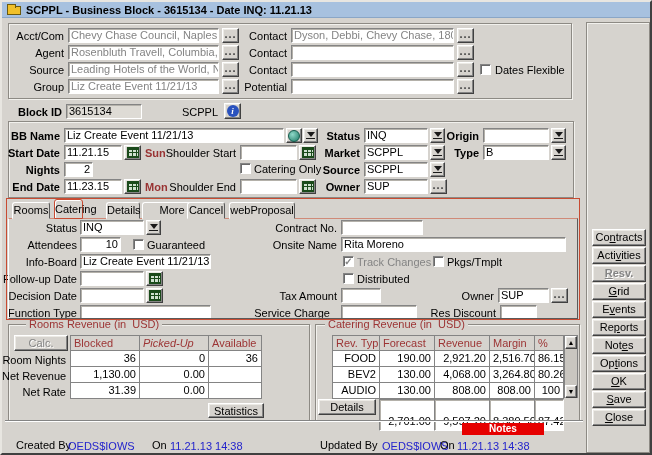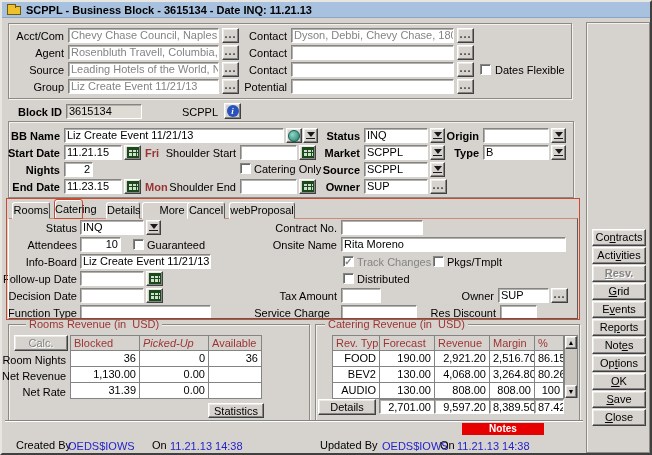--- a/index.html
+++ b/index.html
@@ -60,21 +60,21 @@
   .tabpanel { position:absolute; left:6px; top:216px; width:570px; height:101px;
     border:1px solid; border-color:#d08a78 #5a5a5a #5a5a5a #fff; z-index:1; }
   .redframe { position:absolute; left:4px; top:196px; width:574px; height:122px;
     border:1px solid #c84b32; z-index:4; pointer-events:none; }
   .th { position:absolute; background:#d6d3ce; border:1px solid #848484; color:#9c3434;
     font-size:11px; padding:1px 3px; white-space:nowrap; overflow:hidden; }
   .td { position:absolute; background:#fff; border:1px solid #848484; font-size:11px;
     padding:1px 3px; text-align:right; white-space:nowrap; overflow:hidden; }
   .td.l { text-align:right; }
   .tot { position:absolute; background:#fff; border:1px solid; border-color:#848484 #fff #fff #848484;
-    box-shadow:inset 1px 1px 0 #b4b1aa; font-size:11px; padding:1px 3px; text-align:right; white-space:nowrap; overflow:hidden;}
+    box-shadow:inset 1px 1px 0 #b4b1aa; font-size:11px; padding:15px 3px; text-align:right; white-space:nowrap; overflow:hidden;}
   .titlebar { position:absolute; left:0; top:0; width:648px; height:16px; background:#a7c1df;
     border-bottom:1px solid #8aa6c6; }
   .title-text { position:absolute; left:24px; top:2px; font-weight:bold; font-size:11px; white-space:nowrap; }
   .folder { position:absolute; left:5px; top:4px; width:14px; height:9px; background:#f0c02a;
     border:1px solid #6b5a10; }
   .folder::before { content:""; position:absolute; left:-1px; top:-3px; width:7px; height:3px;
     background:#f0c02a; border:1px solid #6b5a10; border-bottom:none; }
   .infoc { display:block; width:12px; height:12px; margin:1px auto 0; border-radius:50%;
     background:#2a52be; color:#fff; font:italic bold 9px "Liberation Serif", serif;
     line-height:12px; text-align:center; }
@@ -150,21 +150,21 @@
     </div>
   <div class="btn" style="left:301px;top:126px;width:15px;height:15px;">
       <span class="ddg"></span>
     </div>
 
   <span class="lbl b" style="left:0;top:145px;width:58px;">Start Date</span>
   <div class="fld" style="left:62px;top:143px;width:58px;">11.21.15</div>
   <div class="btn" style="left:122px;top:143px;width:17px;height:15px;">
       <span class="cal"></span>
     </div>
-  <span class="txt dow" style="left:143px;top:145px;">Fri</span>
+  <span class="txt dow" style="left:143px;top:145px;">Sun</span>
   <span class="lbl" style="left:130px;top:145px;width:104px;">Shoulder Start</span>
   <div class="fld" style="left:238px;top:143px;width:57px;"></div>
   <div class="btn" style="left:297px;top:143px;width:17px;height:15px;">
       <span class="cal"></span>
     </div>
 
   <span class="lbl b" style="left:0;top:162px;width:58px;">Nights</span>
   <div class="fld num" style="left:62px;top:160px;width:29px;">2</div>
   <span class="cb" style="left:238px;top:161px;"></span>
   <span class="txt" style="left:252px;top:161px;">Catering Only</span>

